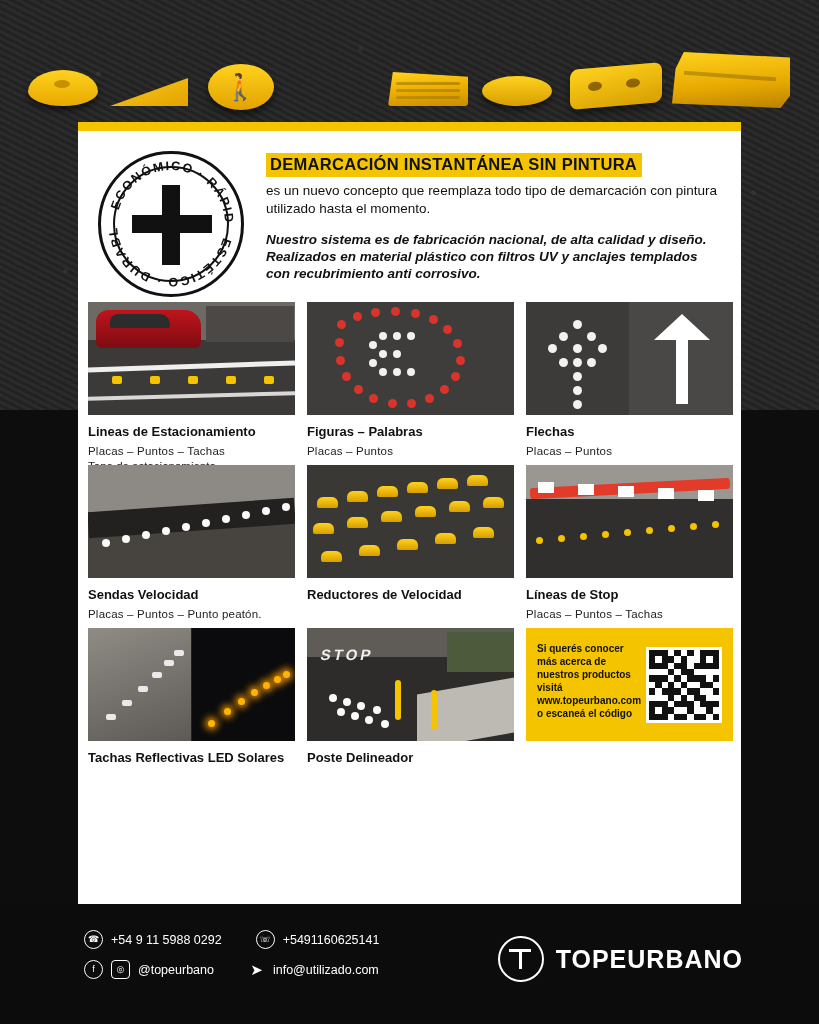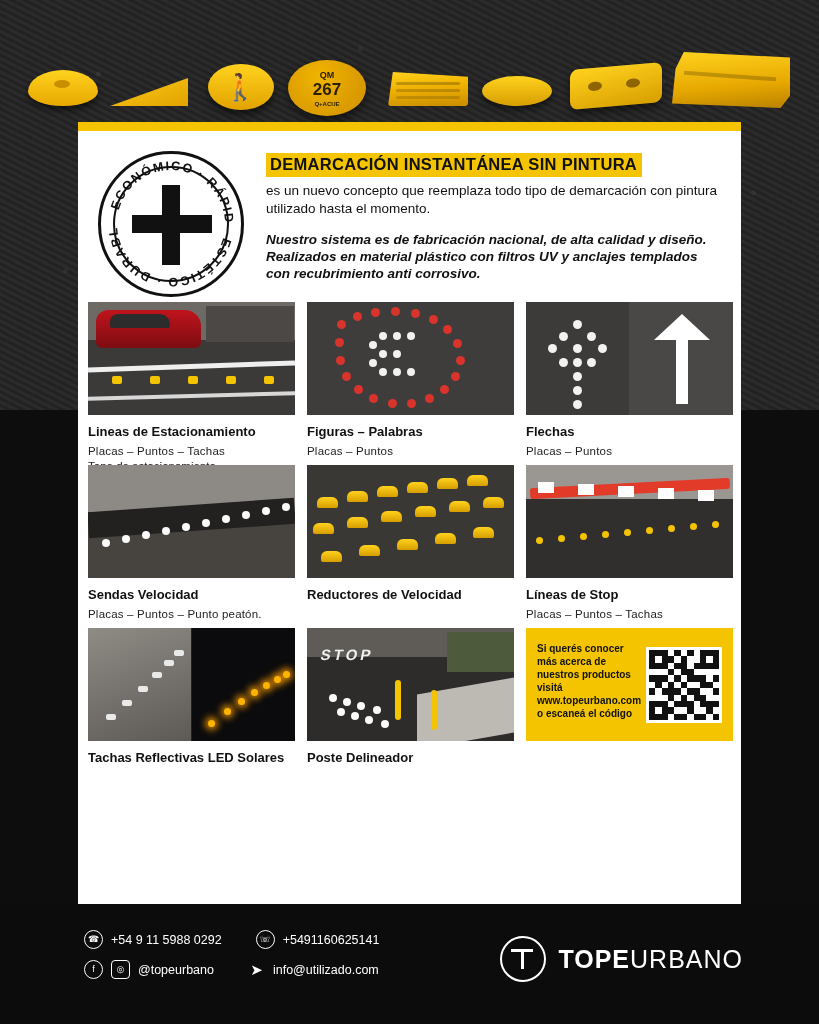--- a/index.html
+++ b/index.html
@@ -181,42 +181,37 @@
   .ci{width:17px;height:17px;border-radius:50%;border:1.5px solid #fff;display:inline-flex;align-items:center;justify-content:center;
       font-size:9px;color:#fff;line-height:1;}
   .ci.sq{border-radius:4px;}
   .ctext{color:#fff;font-size:12.5px;}
   .gap{width:18px;}
   .brand{position:absolute;right:76px;top:32px;display:flex;align-items:center;gap:12px;}
   .brand .logo{width:42px;height:42px;border:2.5px solid #fff;border-radius:50%;position:relative;}
   .brand .logo:before{content:"";position:absolute;left:9px;top:11px;width:22px;height:3px;background:#fff;}
   .brand .logo:after{content:"";position:absolute;left:19px;top:11px;width:3px;height:20px;background:#fff;}
   .brand .bt{color:#fff;font-size:25px;letter-spacing:1px;font-weight:bold;}
-  .brand .bt span{font-weight:normal;}
+  .brand .bt span{font-weight:bold;}
 </style>
 </head>
 <body>
 
 <div class="page">
 
   <div class="asphalt"></div>
 
   <div class="prodrow">
     <div class="prod p1"></div>
     <div class="prod p2">
         <div class="tri"></div>
       </div>
     <div class="prod p3">
         <div class="ped">🚶</div>
       </div>
-    <div class="prod p4">
-      <div class="txt"><span>QM</span><br>
-        <span class="big">267</span><br>
-        <span style="font-size:6px">Q+ACUE</span></div>
-    </div>
     <div class="prod p5">
         <div class="sl"></div>
       </div>
     <div class="prod p6"></div>
     <div class="prod p7">
         <div class="h h1"></div>
         <div class="h h2"></div>
       </div>
     <div class="prod p8">
         <div class="body"></div>

